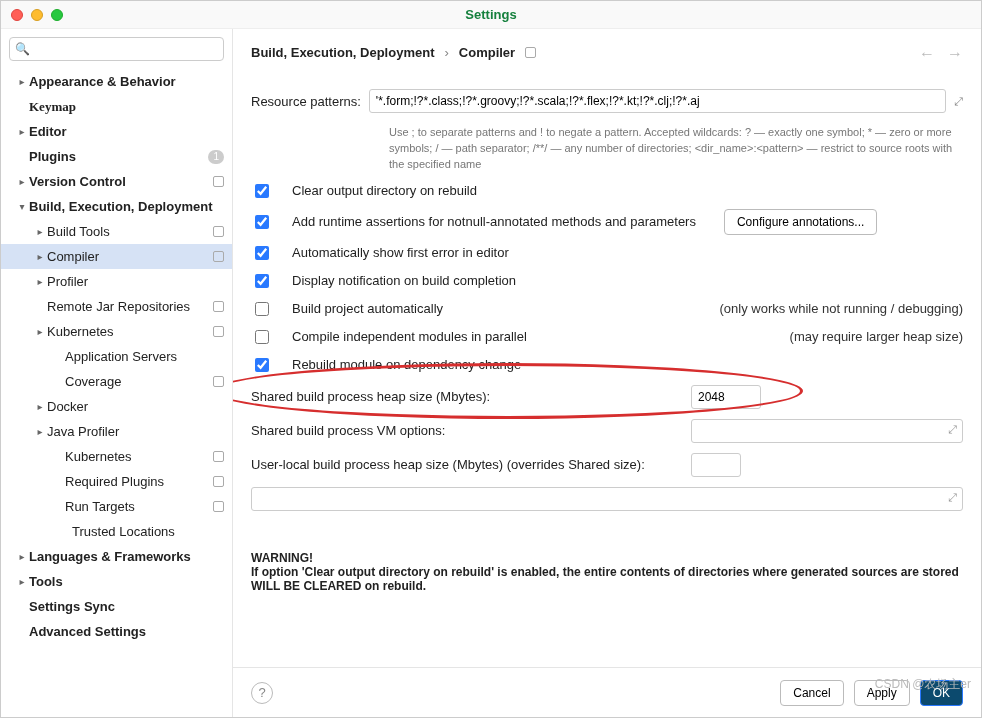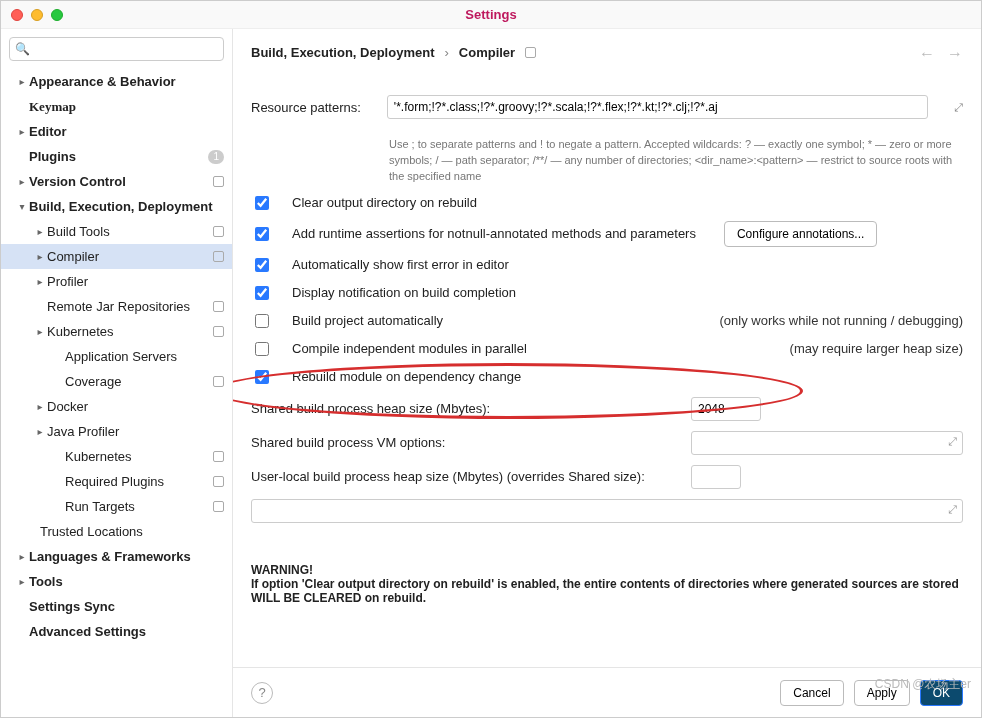--- a/index.html
+++ b/index.html
@@ -4,21 +4,21 @@
 <style>
   * { box-sizing: border-box; }
   html, body { margin:0; padding:0; font-family: -apple-system, "Helvetica Neue", Arial, sans-serif; font-size:13px; color:#222; background:#fff; }
   .window { width:982px; height:718px; border:1px solid #ccc; display:flex; flex-direction:column; position:relative; }
   .titlebar { height:28px; display:flex; align-items:center; position:relative; border-bottom:1px solid #eee; background:#f9f9f9;}
   .traffic { display:flex; gap:8px; padding-left:10px;}
   .dot { width:12px; height:12px; border-radius:50%; }
   .dot.red{background:#ff5f57;border:1px solid #e0443e;}
   .dot.yellow{background:#febc2e;border:1px solid #d79e22;}
   .dot.green{background:#28c840;border:1px solid #1dad2c;}
-  .title { position:absolute; left:0; right:0; text-align:center; font-weight:600; color:#be185d; font-size:13px;}
+  .title { position:absolute; left:0; right:0; text-align:center; font-weight:600; color:#15803d; font-size:13px;}
   .body { flex:1; display:flex; overflow:hidden; }
   .sidebar { width:232px; border-right:1px solid #e5e5e5; display:flex; flex-direction:column; }
   .searchwrap{padding:8px;}
   .search { width:100%; height:24px; border:1px solid #ccc; border-radius:4px; padding:2px 6px 2px 22px; font-size:12px; background:#fff;}
   .search-box{position:relative;}
   .search-box .mag{position:absolute;left:6px;top:5px;color:#888;font-size:12px;}
   .tree{flex:1; overflow:auto; padding-bottom:8px;}
   .tree-item{display:flex;align-items:center;height:25px;cursor:pointer; padding-right:8px;}
   .tree-item .chev{width:14px;text-align:center;color:#666;font-size:10px;}
   .tree-item .lbl{flex:1;white-space:nowrap;overflow:hidden;text-overflow:ellipsis;}
@@ -26,21 +26,21 @@
   .tree-item .proj{width:11px;height:11px;border:1px solid #aaa;border-radius:2px;margin-left:4px;}
   .tree-item.bold .lbl{font-weight:600;}
   .tree-item.selected{background:#d6e2f5;}
   .main{flex:1;display:flex;flex-direction:column;}
   .crumb{display:flex;align-items:center;gap:10px;padding:14px 18px 6px 18px;}
   .crumb .path{font-weight:600;}
   .crumb .sep{color:#888;}
   .crumb .projsm{width:11px;height:11px;border:1px solid #aaa;border-radius:2px;}
   .navarr{margin-left:auto;display:flex;gap:12px;color:#bbb;font-size:16px;}
   .content{flex:1;overflow:auto;padding:10px 18px 0 18px; position:relative;}
-  .row{display:flex;align-items:center;margin:18px 0;gap:26px;}
+  .row{display:flex;align-items:center;margin:12px 0;gap:8px;}
   .row .labelcol{white-space:nowrap;}
   .row input[type=text]{border:1px solid #ccc;border-radius:3px;height:24px;padding:2px 6px;font-family:inherit;font-size:12px;}
   .row .expand{color:#888;font-size:11px;}
   .hint{font-size:11px;color:#777;line-height:1.45;margin-left:138px;margin-top:4px;margin-bottom:8px;}
   .chk{display:flex;align-items:center;gap:20px;margin:8px 0;}
   .chk input{width:14px;height:14px;accent-color:#2979ff;}
   .chk .aside{margin-left:auto;color:#333;}
   .btn{border:1px solid #bbb;background:#fff;border-radius:4px;height:26px;padding:0 12px;font-size:12px;cursor:pointer;}
   .val{display:flex;align-items:center;margin:10px 0;}
   .val .labelcol{width:440px;}
@@ -154,21 +154,21 @@
           <div class="tree-item" style="padding-left: 50px;">
             <span class="chev"></span>
             <span class="lbl">Required Plugins</span>
             <span class="proj"></span>
           </div>
           <div class="tree-item" style="padding-left: 50px;">
             <span class="chev"></span>
             <span class="lbl">Run Targets</span>
             <span class="proj"></span>
           </div>
-          <div class="tree-item" style="padding-left: 25px;">
+          <div class="tree-item" style="padding-left: 57px;">
             <span class="chev"></span>
             <span class="lbl">Trusted Locations</span>
           </div>
           <div class="tree-item bold" style="padding-left: 14px;">
             <span class="chev">▸</span>
             <span class="lbl">Languages &amp; Frameworks</span>
           </div>
           <div class="tree-item bold" style="padding-left: 14px;">
             <span class="chev">▸</span>
             <span class="lbl">Tools</span>

